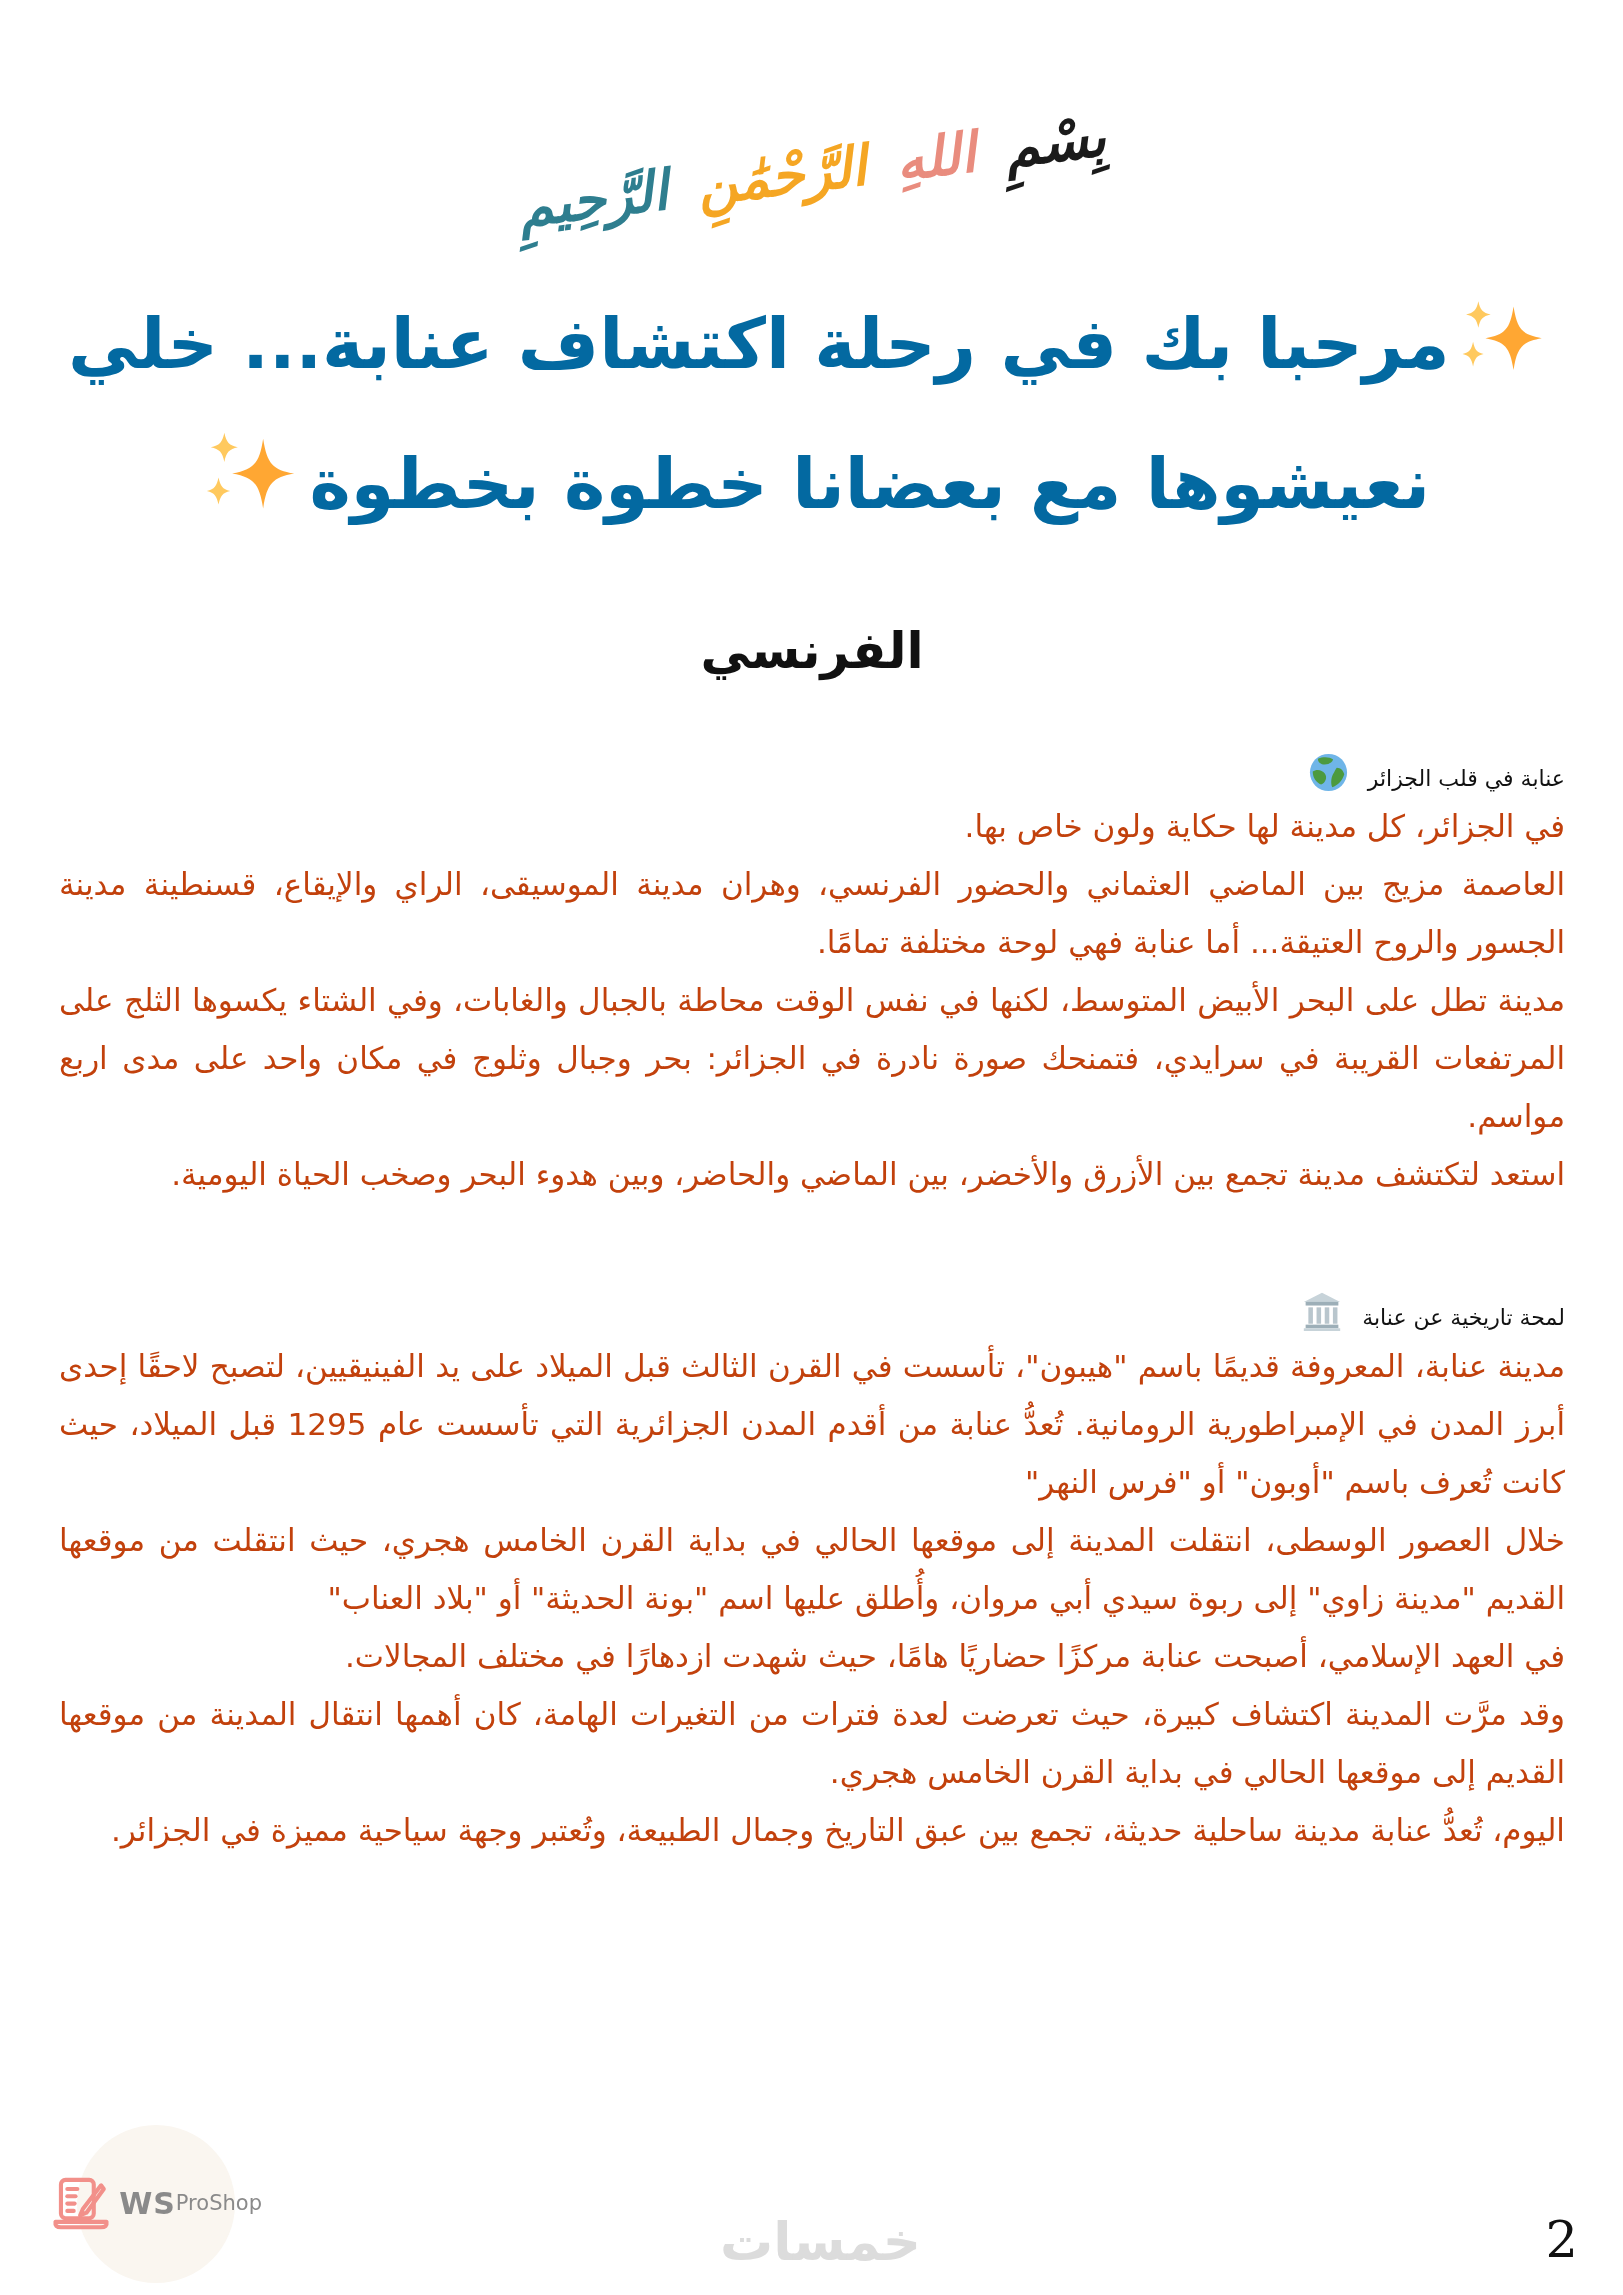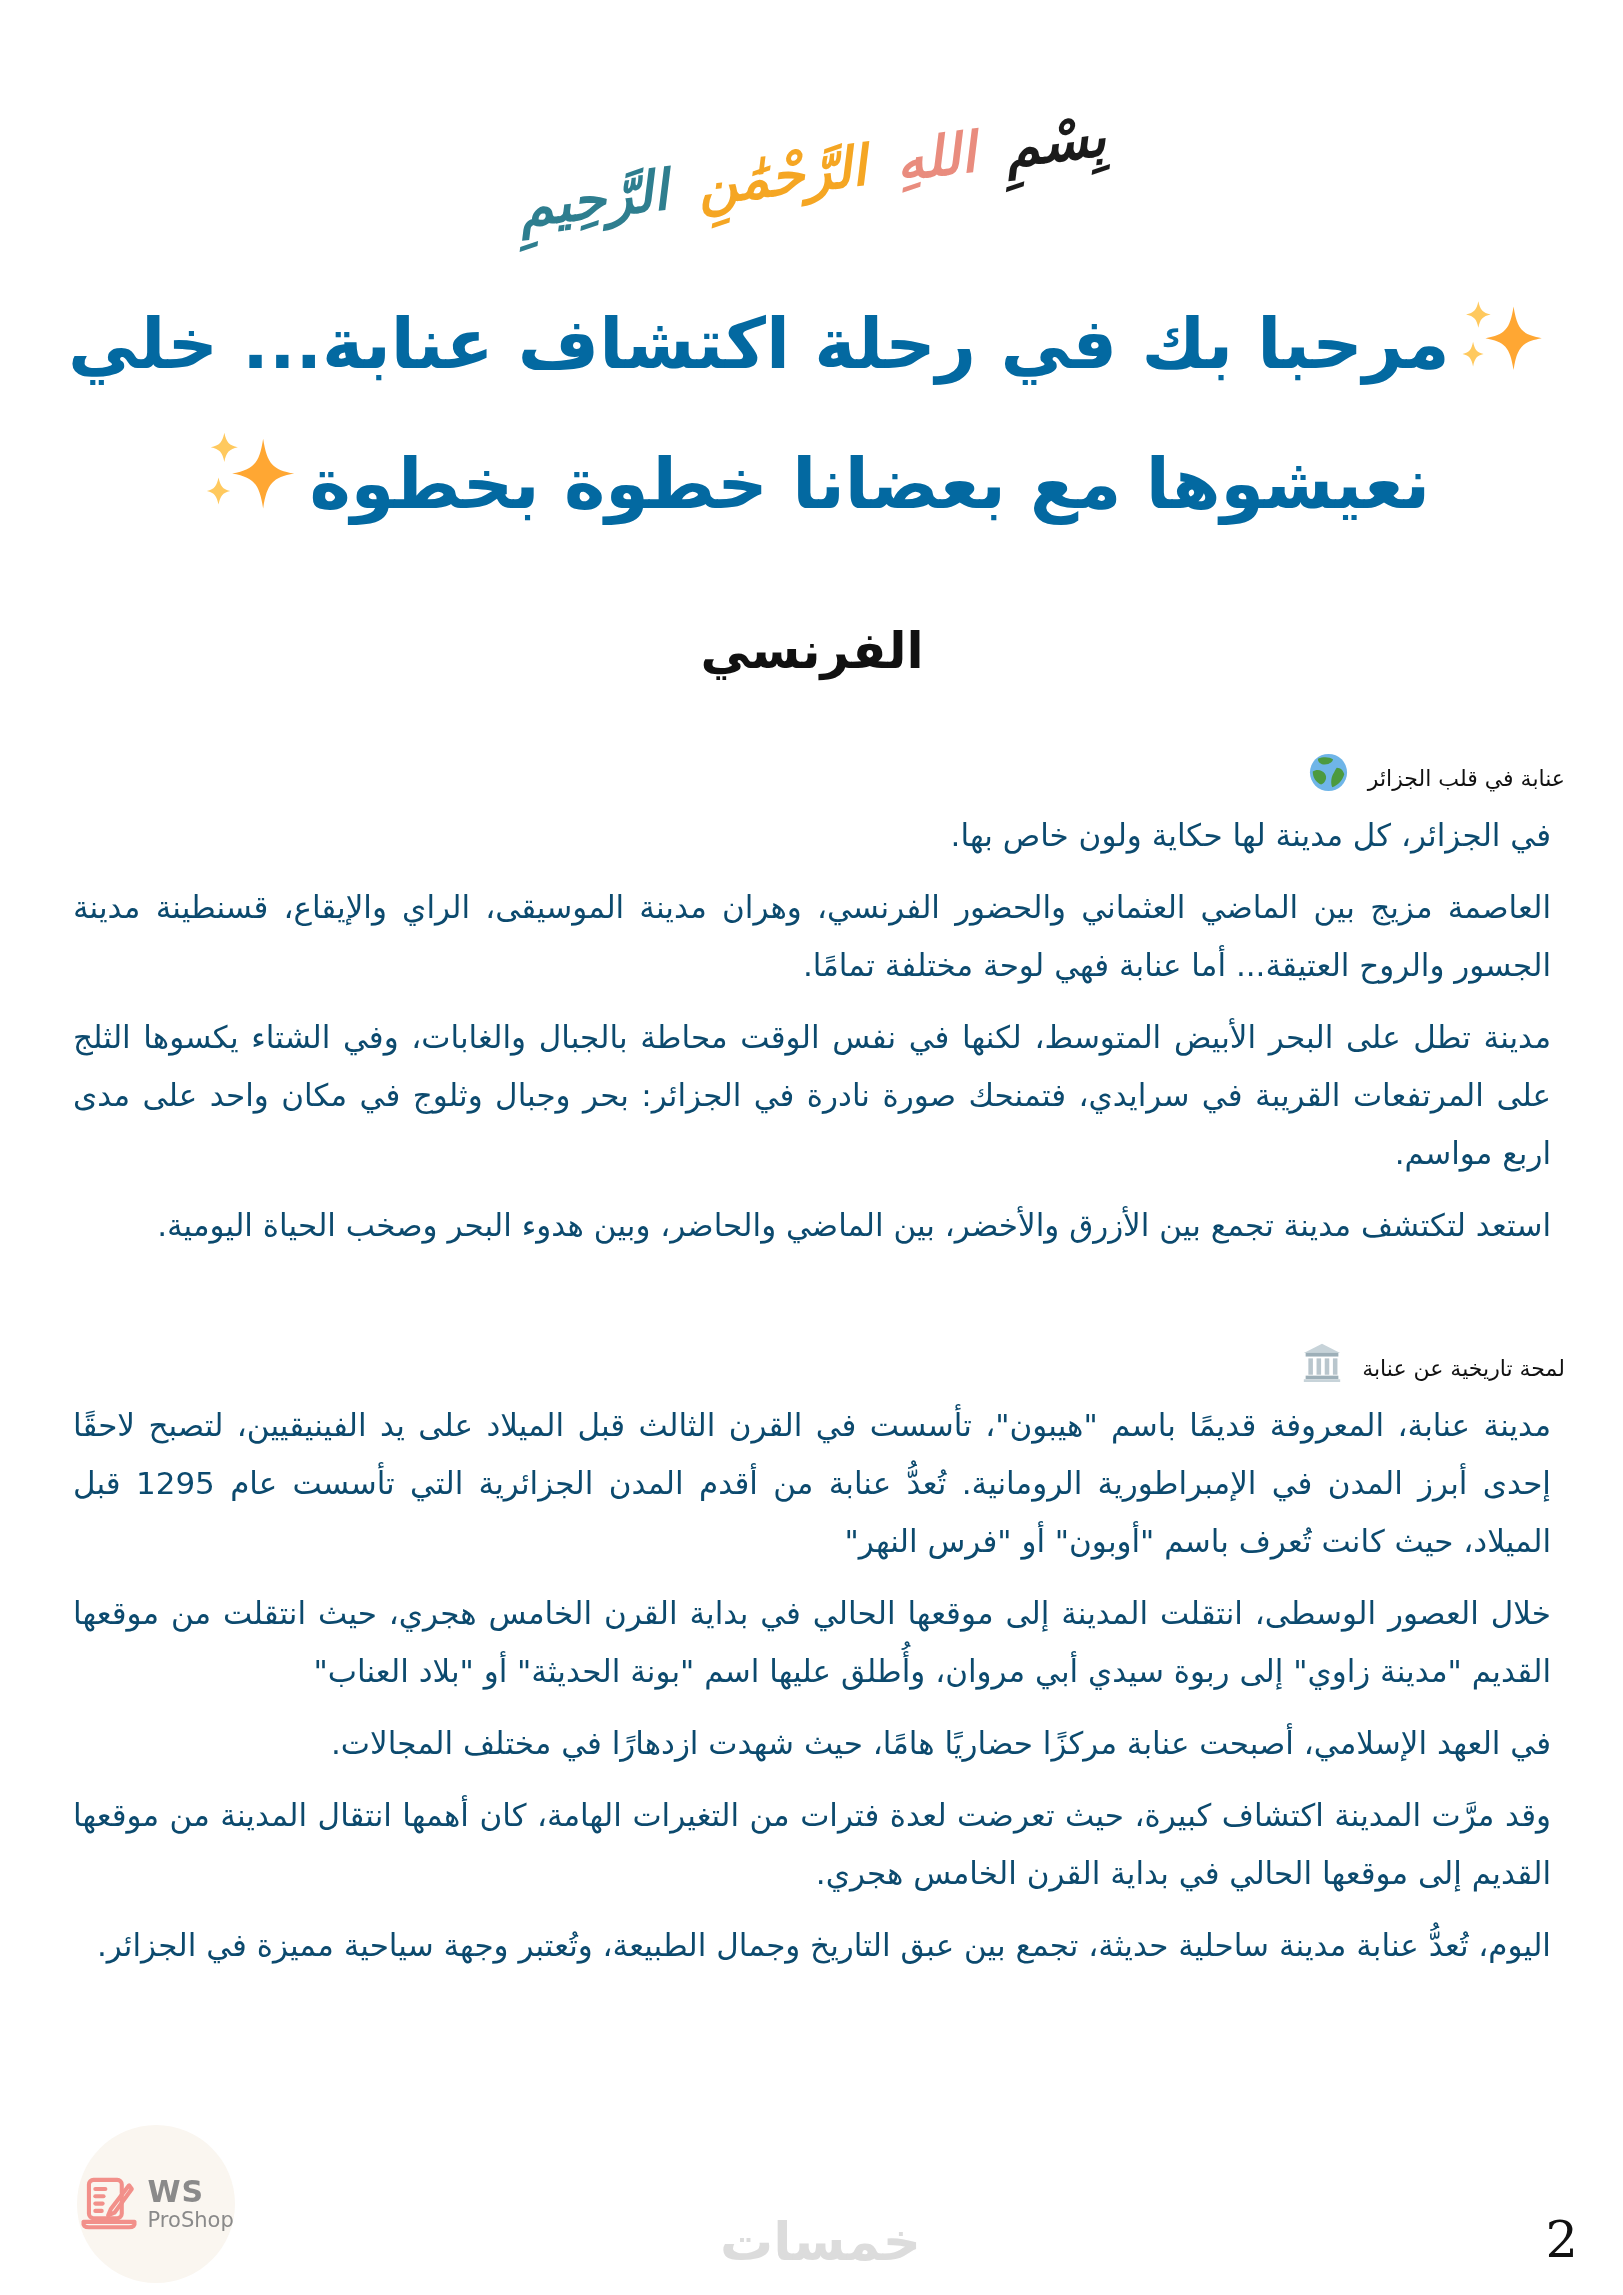--- a/index.html
+++ b/index.html
@@ -46,39 +46,39 @@
   .content{ padding:0 59px; }
   .section-heading{
     margin:73px 0 5.5px 0;
     font-size:22px;
     font-weight:normal;
     text-align:right;
     color:#111111;
   }
   .section-heading .h-icon{ vertical-align:-6.4px; margin-right:13px; }
   .content p{
-    margin:14px;
+    margin:0;
     font-size:31px;
     line-height:58px;
     text-align:justify;
-    color:#0c4a6e;
+    color:#c2410c;
   }
   .section-2 .section-heading{ margin-top:88px; }
   
   .logo-badge{
     position:absolute;
     left:77px; top:2125px;
     width:158px;height:158px;
     border-radius:50%;
     background:#FAF6F0;
     display:flex;align-items:center;justify-content:center;
     direction:ltr;
   }
   .logo-inner{display:flex;align-items:center;gap:7.3px;}
-  .logo-text{display:flex;flex-direction:column;line-height:1;}
+  .logo-text{display:flex;flex-direction:row;line-height:1;}
   .logo-ws{font-size:30px;font-weight:bold;color:#8A8A8A;letter-spacing:0.9px;}
   .logo-proshop{font-size:21px;color:#8A8A8A;margin-top:3.7px;}
   .watermark{
     position:absolute;
     left:17px;right:0;bottom:24px;
     text-align:center;
     font-size:53px;
     font-weight:bold;
     color:#DCDCDC;
   }

